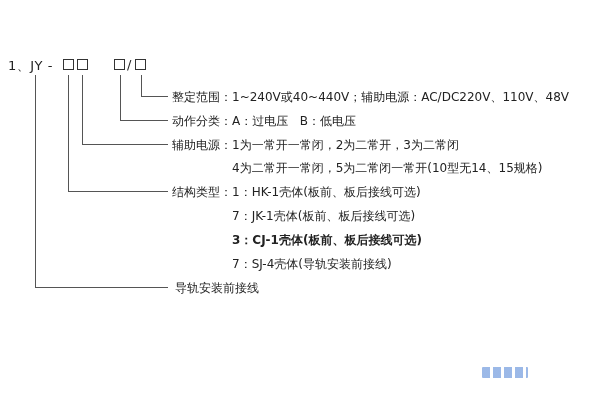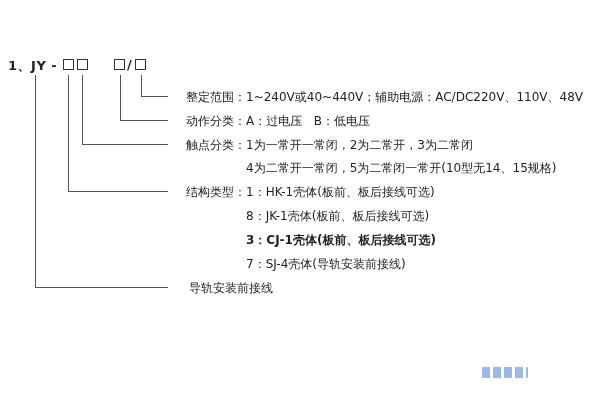--- a/index.html
+++ b/index.html
@@ -5,21 +5,21 @@
   * { margin:0; padding:0; box-sizing:border-box; }
   html,body { background:#ffffff; }
   body { font-family:"DejaVu Sans","Liberation Sans",sans-serif; color:#222; }
   .stage {
     position:relative; width:600px; height:400px;
     background:#ffffff; overflow:hidden;
   }
   
   .model-code {
     position:absolute; left:8px; top:56px; height:20px;
-    font-size:13px; color:#222; width:200px;font-weight:bold;
+    font-size:13px; color:#222; width:200px;
   }
   .model-prefix { position:absolute; left:0; top:1px; white-space:pre; letter-spacing:0.5px; }
   .mbox {
     position:absolute; top:3px; width:11px; height:11px;
     border:1.2px solid #333; background:#fff;
   }
   .mbox1 { left:55px; }
   .mbox2 { left:69px; }
   .mbox3 { left:106px; }
   .mslash { position:absolute; left:119px; top:1px; }
@@ -31,21 +31,21 @@
     border-bottom:1px solid #555;
   }
   .c-product   { left:35px;  top:75px; width:133px; height:213px; }
   .c-structure { left:68px;  top:75px; width:100px; height:117px; }
   .c-contact   { left:82px;  top:75px; width:86px;  height:70px; }
   .c-action    { left:120px; top:75px; width:48px;  height:46px; }
   .c-range     { left:141px; top:75px; width:27px;  height:22px; }
   
   .lbl {
     position:absolute; font-size:12px; line-height:14px;
-    color:#222; white-space:pre;margin-left:14px;
+    color:#222; white-space:pre;
   }
   .l-range     { left:172px; top:90px; }
   .l-action    { left:172px; top:114px; }
   .l-contact1  { left:172px; top:138px; }
   .l-contact2  { left:232px; top:161px; }
   .l-struct1   { left:172px; top:185px; }
   .l-struct2   { left:232px; top:209px; }
   .l-struct3   { left:232px; top:233px;font-weight:bold; }
   .l-struct4   { left:232px; top:257px; }
   .l-product   { left:175px; top:281px; }
@@ -71,23 +71,23 @@
   </div>
 
   <div class="connector c-product"></div>
   <div class="connector c-structure"></div>
   <div class="connector c-contact"></div>
   <div class="connector c-action"></div>
   <div class="connector c-range"></div>
 
   <div class="lbl l-range">整定范围：1~240V或40~440V；辅助电源：AC/DC220V、110V、48V</div>
   <div class="lbl l-action">动作分类：A：过电压   B：低电压</div>
-  <div class="lbl l-contact1">触点分类：1为一常开一常闭，2为二常开，3为二常闭</div>
+  <div class="lbl l-contact1">辅助电源：1为一常开一常闭，2为二常开，3为二常闭</div>
   <div class="lbl l-contact2">4为二常开一常闭，5为二常闭一常开(10型无14、15规格)</div>
   <div class="lbl l-struct1">结构类型：1：HK-1壳体(板前、板后接线可选)</div>
-  <div class="lbl l-struct2">8：JK-1壳体(板前、板后接线可选)</div>
+  <div class="lbl l-struct2">7：JK-1壳体(板前、板后接线可选)</div>
   <div class="lbl l-struct3">3：CJ-1壳体(板前、板后接线可选)</div>
   <div class="lbl l-struct4">7：SJ-4壳体(导轨安装前接线)</div>
   <div class="lbl l-product">导轨安装前接线</div>
 
   <div class="watermark"></div>
 
 </div>
 
 </body></html>

